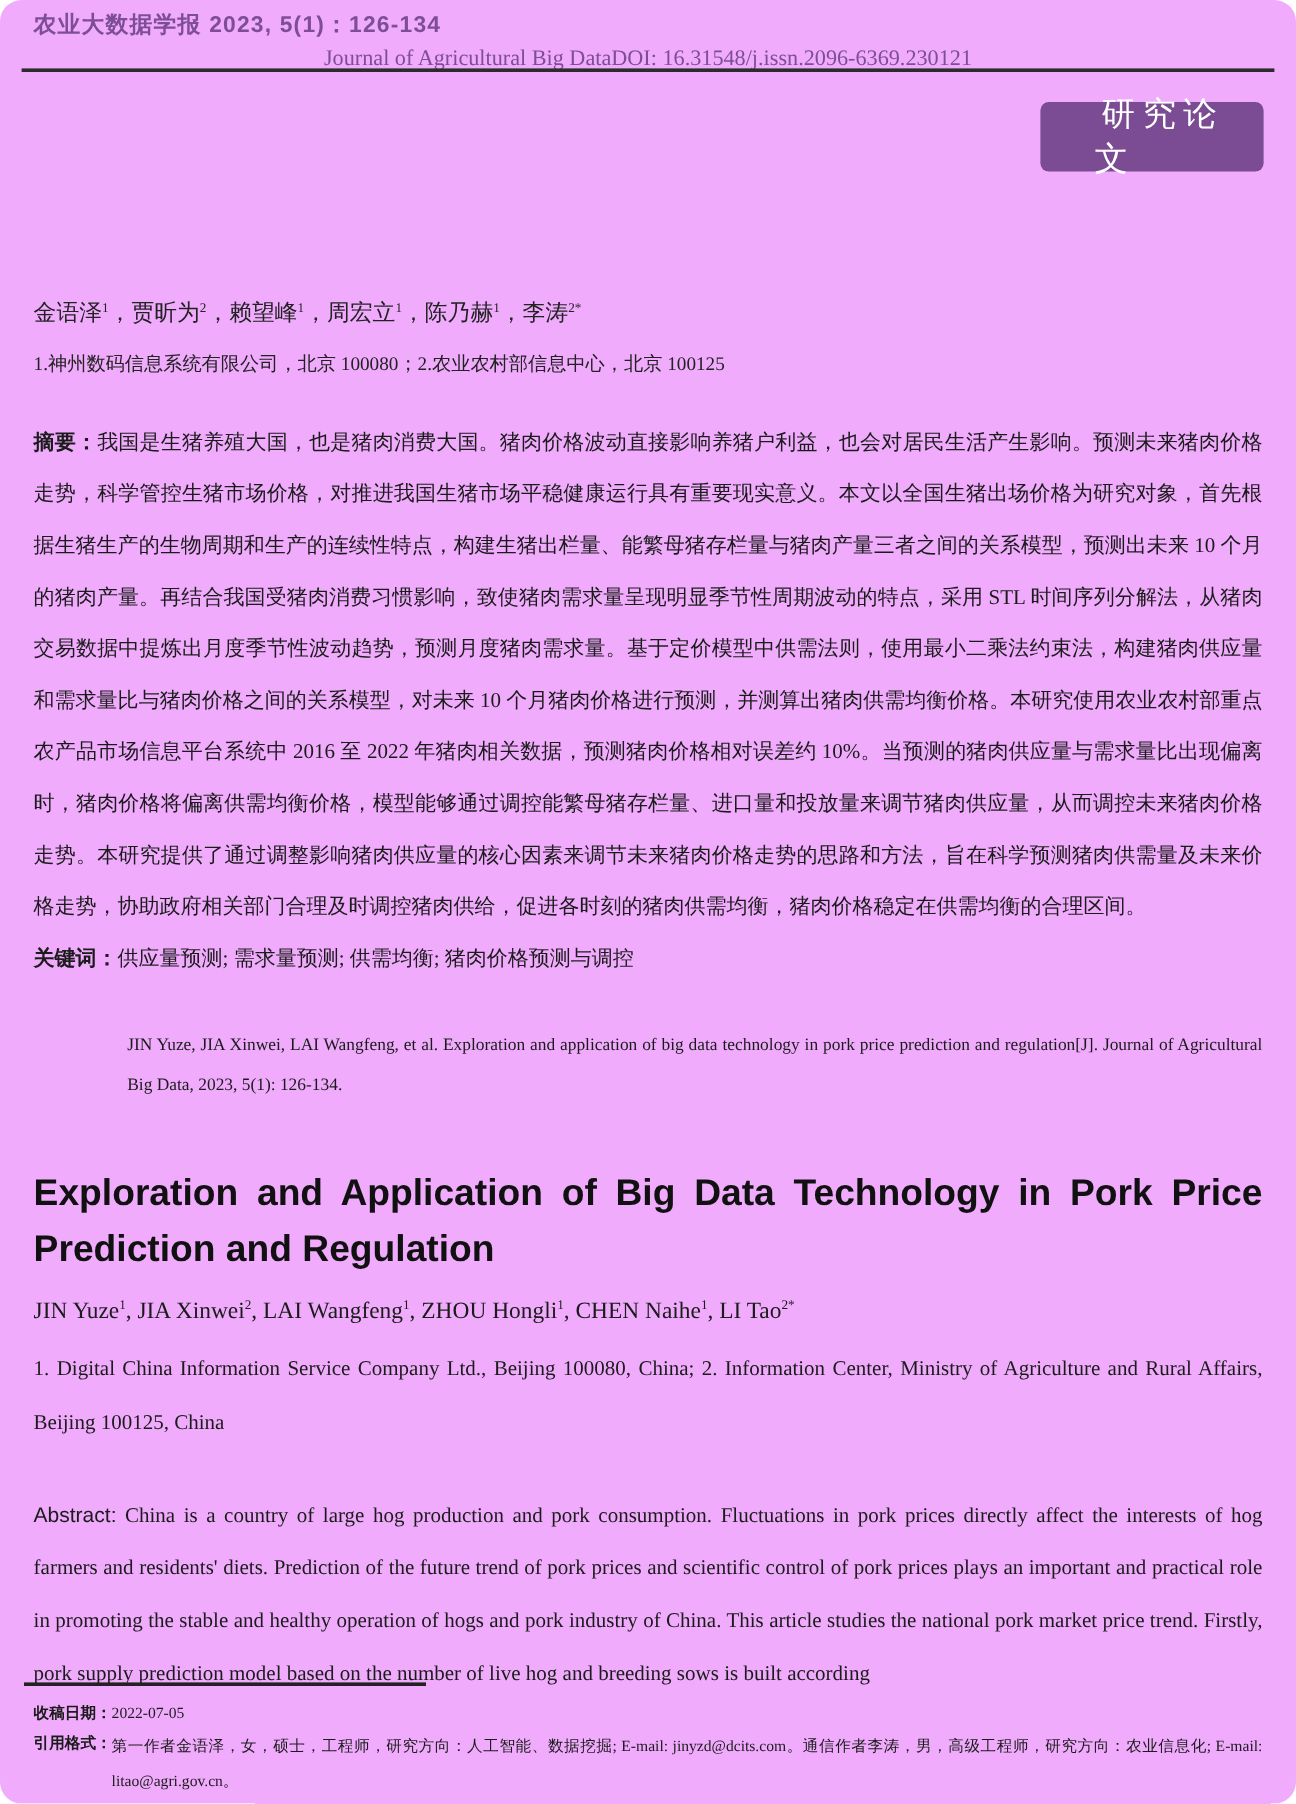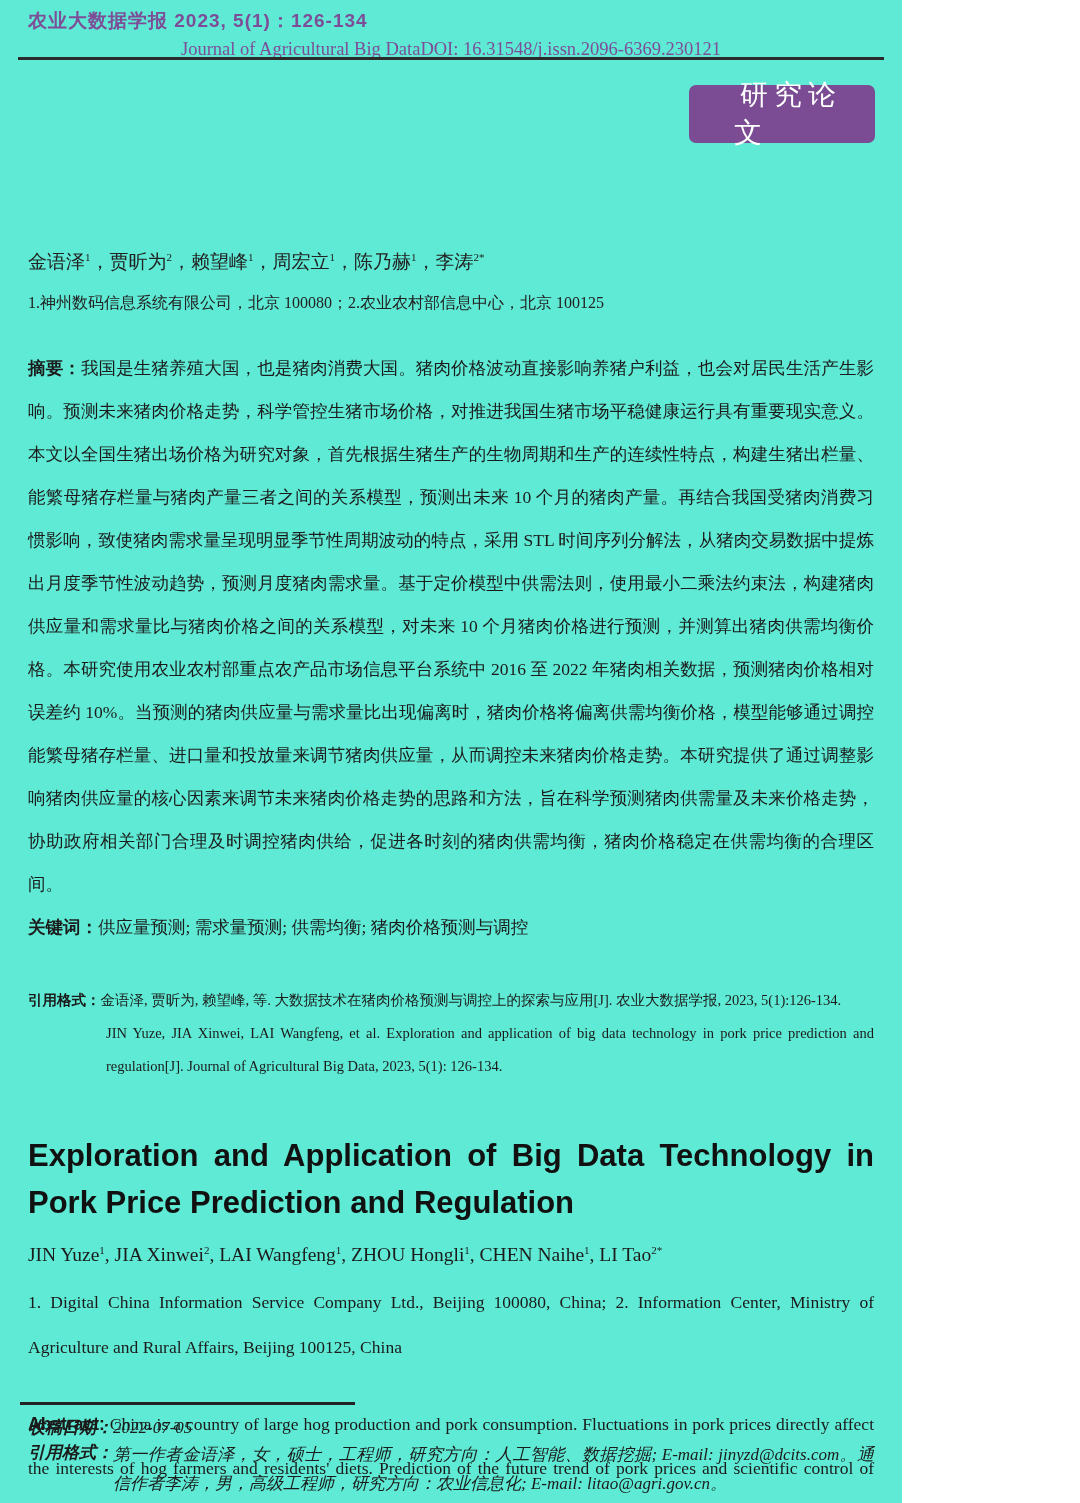--- a/index.html
+++ b/index.html
@@ -1,23 +1,24 @@
 <!DOCTYPE html>
 <html lang="zh"><head>
 <meta charset="utf-8">
 <style>
   * { margin:0; padding:0; box-sizing:border-box; }
   html,body { background:#ffffff; }
   .page {
     position:relative;
-    width:902px; height:1503px;
-    background:#5eead4;
+    width:1080px; height:1503px;
+    background:#f0abfc;
     color:#1b1b1b;
     font-family:"Liberation Serif","DejaVu Serif",serif;
     overflow:hidden;
+    border-radius:18px;
   }
   
   .header { position:absolute; top:8px; left:28px; right:28px; }
   .journal-cn {
     color:#7d4e97;
     font-family:"Liberation Sans","DejaVu Sans",sans-serif;
     font-weight:bold; font-size:19px; letter-spacing:1px;
   }
   .header-row2 { display:flex; justify-content:center; align-items:baseline; margin-top:5px; }
   .journal-en, .doi { color:#7d4e97; font-size:18.5px; }
@@ -59,24 +60,24 @@
     margin-top:49px;
     font-family:"Liberation Sans","DejaVu Sans",sans-serif;
     font-weight:bold; font-size:31px; line-height:47px;
     text-align:justify; text-align-last:left; color:#111;
   }
   .authors-en { margin-top:15px; font-size:19.5px; line-height:27px; }
   .affil-en { margin-top:12px; font-size:17.5px; line-height:45px; text-align:justify; }
   .abstract-en { margin-top:32px; font-size:17.5px; line-height:44px; text-align:justify; }
   .label-en {
     font-family:"Liberation Sans","DejaVu Sans",sans-serif;
-    font-weight:bold;
+    font-weight:normal;
   }
   
-  .footer { position:absolute; left:28px; right:28px; bottom:5px; font-size:17px;font-style:italic; }
+  .footer { position:absolute; left:28px; right:28px; bottom:5px; font-size:13px; }
   .foot-rule { position:relative; left:-8px; width:335px; height:3px; background:#222; margin-bottom:10px; }
   .foot-line { display:flex; align-items:flex-start; line-height:25px; }
   .foot-label {
     flex:0 0 auto; white-space:nowrap;
     font-family:"Liberation Sans","DejaVu Sans",sans-serif;
     font-weight:bold;
   }
   .foot-line .foot-value { flex:1 1 auto; text-align:justify; line-height:29px; }
   .foot-line.received .foot-value { line-height:25px; }
 </style>
@@ -100,21 +101,20 @@
 
     <div class="authors-cn"><span class="au">金语泽<sup>1</sup></span>，<span class="au">贾昕为<sup>2</sup></span>，<span class="au">赖望峰<sup>1</sup></span>，<span class="au">周宏立<sup>1</sup></span>，<span class="au">陈乃赫<sup>1</sup></span>，<span class="au">李涛<sup>2*</sup></span></div>
 
     <div class="affil-cn">1.神州数码信息系统有限公司，北京 100080；2.农业农村部信息中心，北京 100125</div>
 
     <p class="abstract-cn"><span class="label-cn">摘要：</span><span>我国是生猪养殖大国，也是猪肉消费大国。猪肉价格波动直接影响养猪户利益，也会对居民生活产生影响。预测未来猪肉价格走势，科学管控生猪市场价格，对推进我国生猪市场平稳健康运行具有重要现实意义。本文以全国生猪出场价格为研究对象，首先根据生猪生产的生物周期和生产的连续性特点，构建生猪出栏量、能繁母猪存栏量与猪肉产量三者之间的关系模型，预测出未来 10 个月的猪肉产量。再结合我国受猪肉消费习惯影响，致使猪肉需求量呈现明显季节性周期波动的特点，采用 STL 时间序列分解法，从猪肉交易数据中提炼出月度季节性波动趋势，预测月度猪肉需求量。基于定价模型中供需法则，使用最小二乘法约束法，构建猪肉供应量和需求量比与猪肉价格之间的关系模型，对未来 10 个月猪肉价格进行预测，并测算出猪肉供需均衡价格。本研究使用农业农村部重点农产品市场信息平台系统中 2016 至 2022 年猪肉相关数据，预测猪肉价格相对误差约 10%。当预测的猪肉供应量与需求量比出现偏离时，猪肉价格将偏离供需均衡价格，模型能够通过调控能繁母猪存栏量、进口量和投放量来调节猪肉供应量，从而调控未来猪肉价格走势。本研究提供了通过调整影响猪肉供应量的核心因素来调节未来猪肉价格走势的思路和方法，旨在科学预测猪肉供需量及未来价格走势，协助政府相关部门合理及时调控猪肉供给，促进各时刻的猪肉供需均衡，猪肉价格稳定在供需均衡的合理区间。</span></p>
 
     <p class="keywords"><span class="label-cn">关键词：</span><span>供应量预测; 需求量预测; 供需均衡; 猪肉价格预测与调控</span></p>
 
     <div class="citation">
-      <p class="cit-cn"><span class="label-cn">引用格式：</span><span>金语泽, 贾昕为, 赖望峰, 等. 大数据技术在猪肉价格预测与调控上的探索与应用[J]. 农业大数据学报, 2023, 5(1):126-134.</span></p>
       <p class="cit-en">JIN Yuze, JIA Xinwei, LAI Wangfeng, et al. Exploration and application of big data technology in pork price prediction and regulation[J]. Journal of Agricultural Big Data, 2023, 5(1): 126-134.</p>
     </div>
 
     <h2 class="title-en">Exploration and Application of Big Data Technology in Pork Price Prediction and Regulation</h2>
 
     <div class="authors-en"><span class="au">JIN Yuze<sup>1</sup></span>, <span class="au">JIA Xinwei<sup>2</sup></span>, <span class="au">LAI Wangfeng<sup>1</sup></span>, <span class="au">ZHOU Hongli<sup>1</sup></span>, <span class="au">CHEN Naihe<sup>1</sup></span>, <span class="au">LI Tao<sup>2*</sup></span></div>
 
     <p class="affil-en">1. Digital China Information Service Company Ltd., Beijing 100080, China; 2. Information Center, Ministry of Agriculture and Rural Affairs, Beijing 100125, China</p>
 
     <p class="abstract-en"><span class="label-en">Abstract:</span> <span>China is a country of large hog production and pork consumption. Fluctuations in pork prices directly affect the interests of hog farmers and residents' diets. Prediction of the future trend of pork prices and scientific control of pork prices plays an important and practical role in promoting the stable and healthy operation of hogs and pork industry of China. This article studies the national pork market price trend. Firstly, pork supply prediction model based on the number of live hog and breeding sows is built according</span></p>

